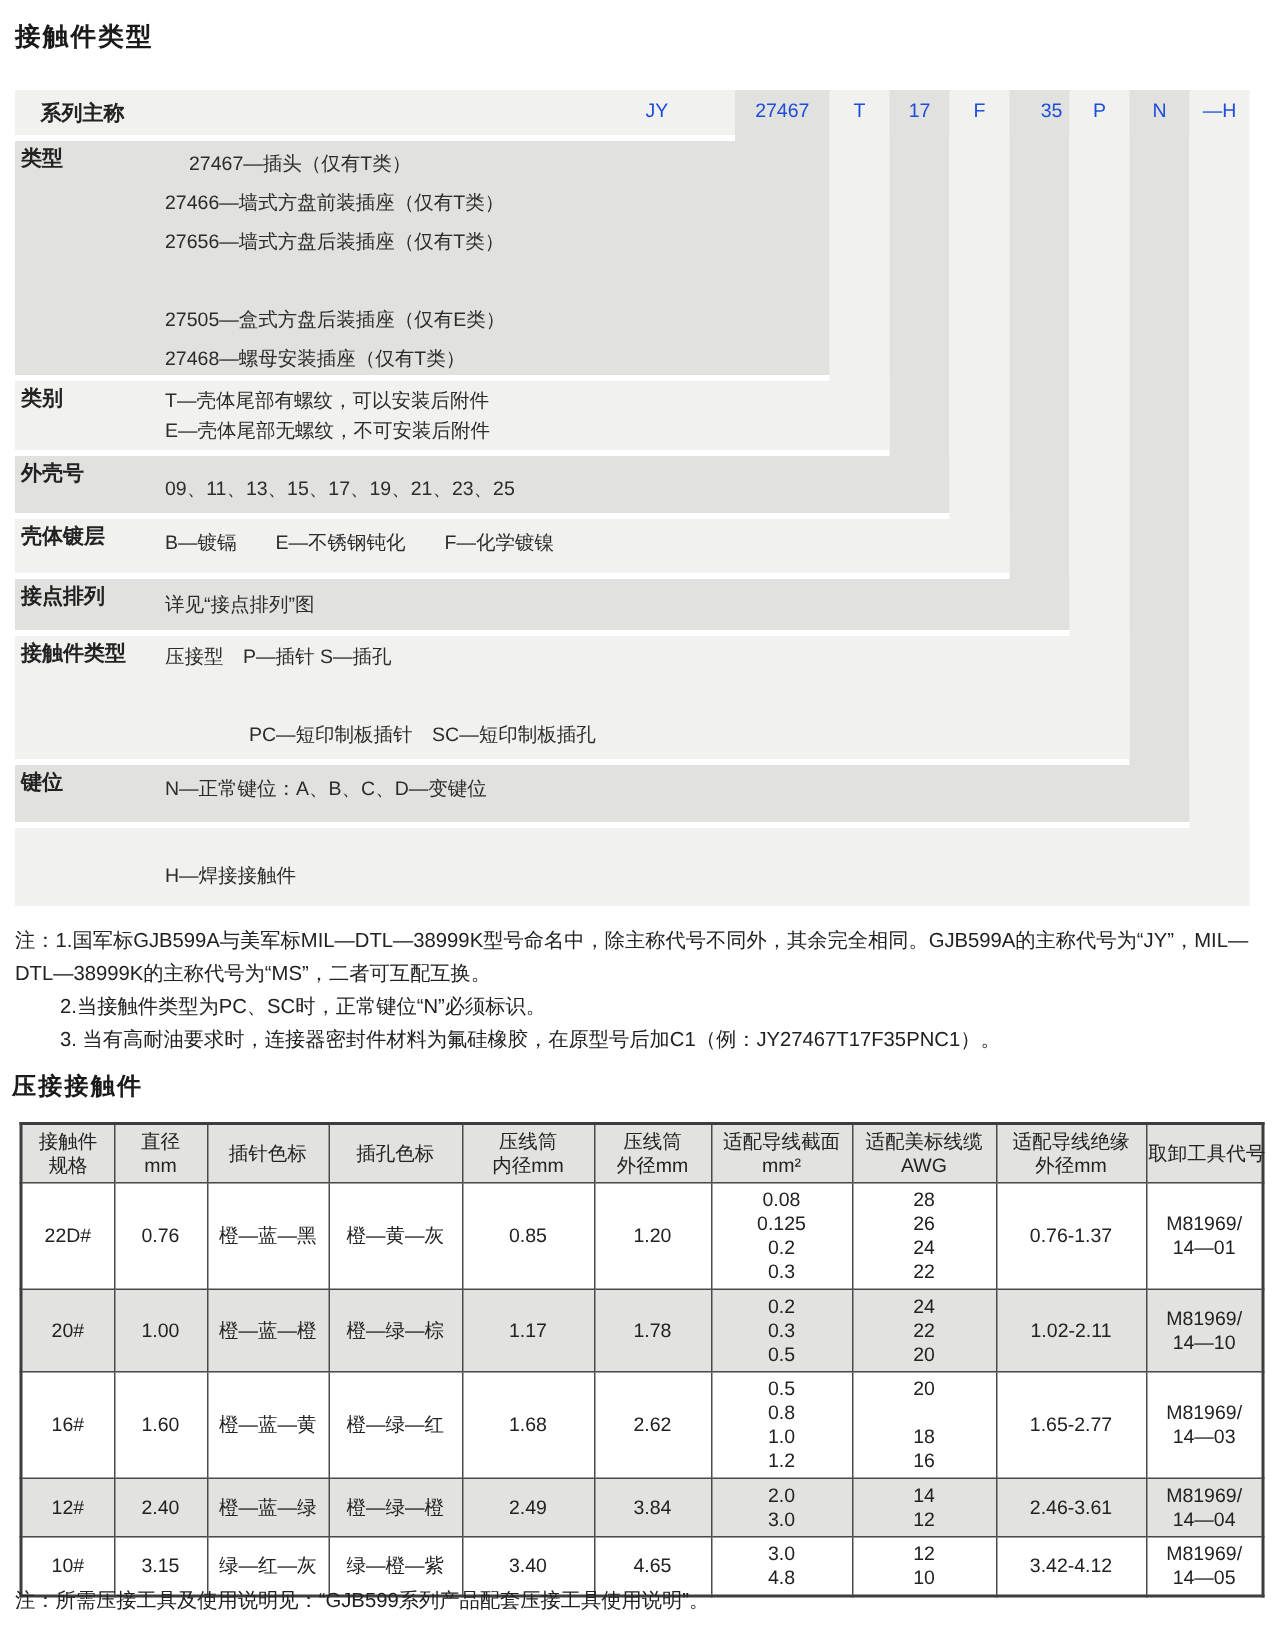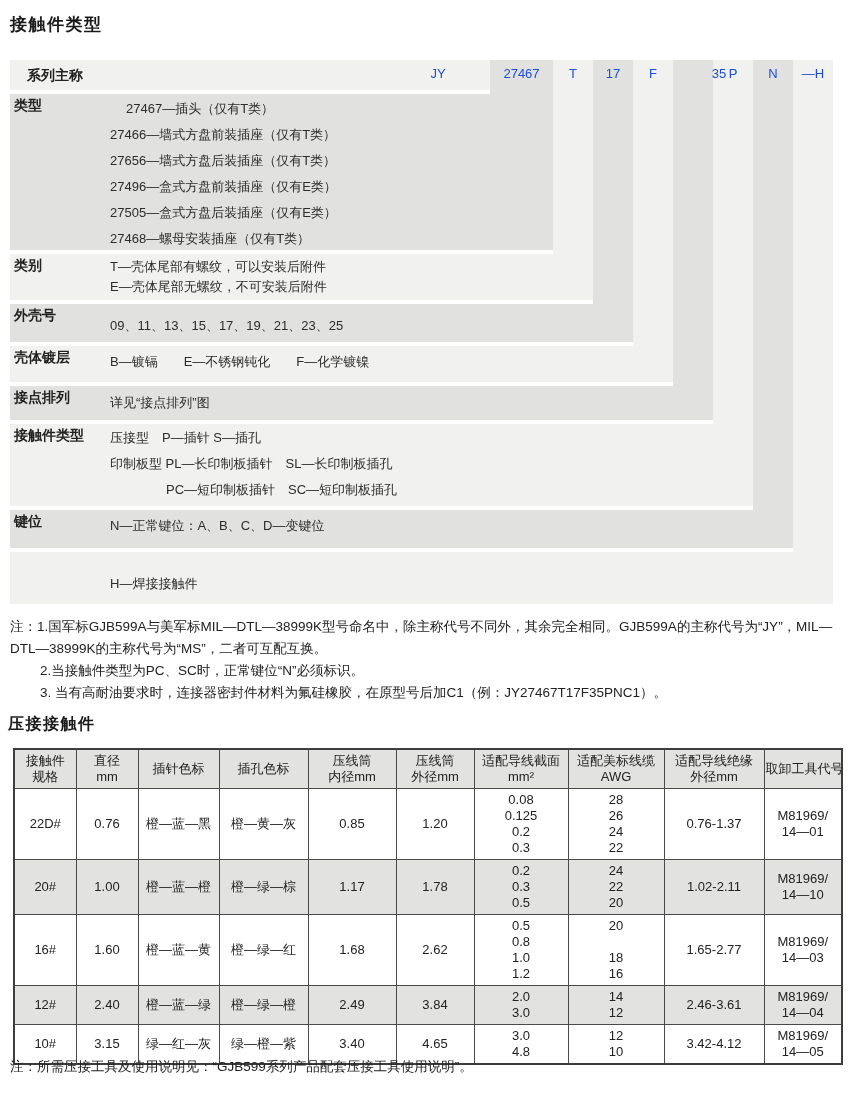--- a/index.html
+++ b/index.html
@@ -58,46 +58,44 @@
     <div class="rect bgL" style="left:10px;top:424px;width:743px;height:82px"></div>
     <div class="rect bgD" style="left:10px;top:510px;width:783px;height:38px"></div>
     <div class="rect bgL" style="left:10px;top:552px;width:823px;height:52px"></div>
 
     <div class="nlabel" style="left:27px;top:67px">系列主称</div>
     <div class="code" style="left:418px;width:40px">JY</div>
     <div class="code" style="left:490px;width:63px">27467</div>
     <div class="code" style="left:553px;width:40px">T</div>
     <div class="code" style="left:593px;width:40px">17</div>
     <div class="code" style="left:633px;width:40px">F</div>
-    <div class="code" style="left:691px;width:56px">35</div>
+    <div class="code" style="left:673px;width:56px">35</div>
     <div class="code" style="left:713px;width:40px">P</div>
     <div class="code" style="left:753px;width:40px">N</div>
     <div class="code" style="left:793px;width:40px">—H</div>
 
     <div class="nlabel" style="left:14px;top:97px">类型</div>
     <div class="nlabel" style="left:14px;top:257px">类别</div>
     <div class="nlabel" style="left:14px;top:307px">外壳号</div>
     <div class="nlabel" style="left:14px;top:349px">壳体镀层</div>
     <div class="nlabel" style="left:14px;top:389px">接点排列</div>
     <div class="nlabel" style="left:14px;top:427px">接触件类型</div>
     <div class="nlabel" style="left:14px;top:513px">键位</div>
 
     <div class="nline" style="left:126px;top:100px">27467—插头（仅有T类）</div>
     <div class="nline" style="left:110px;top:126px">27466—墙式方盘前装插座（仅有T类）</div>
     <div class="nline" style="left:110px;top:152px">27656—墙式方盘后装插座（仅有T类）</div>
-    <div class="nline" style="left:110px;top:178px">27496—盒式方盘前装插座（仅有E类）</div>
     <div class="nline" style="left:110px;top:204px">27505—盒式方盘后装插座（仅有E类）</div>
     <div class="nline" style="left:110px;top:230px">27468—螺母安装插座（仅有T类）</div>
     <div class="nline" style="left:110px;top:258px">T—壳体尾部有螺纹，可以安装后附件</div>
     <div class="nline" style="left:110px;top:278px">E—壳体尾部无螺纹，不可安装后附件</div>
     <div class="nline" style="left:110px;top:317px">09、11、13、15、17、19、21、23、25</div>
     <div class="nline" style="left:110px;top:353px">B—镀镉　　E—不锈钢钝化　　F—化学镀镍</div>
     <div class="nline" style="left:110px;top:394px">详见“接点排列”图</div>
     <div class="nline" style="left:110px;top:429px">压接型　P—插针 S—插孔</div>
-    <div class="nline" style="left:110px;top:455px">印制板型 PL—长印制板插针　SL—长印制板插孔</div>
     <div class="nline" style="left:166px;top:481px">PC—短印制板插针　SC—短印制板插孔</div>
     <div class="nline" style="left:110px;top:517px">N—正常键位：A、B、C、D—变键位</div>
     <div class="nline" style="left:110px;top:575px">H—焊接接触件</div>
   </div>
 
   <div class="notes">
     <p><span>注：</span><span>1.国军标GJB599A与美军标MIL—DTL—38999K型号命名中，除主称代号不同外，其余完全相同。GJB599A的主称代号为“JY”，MIL—DTL—38999K的主称代号为“MS”，二者可互配互换。</span></p>
     <p class="ind">2.当接触件类型为PC、SC时，正常键位“N”必须标识。</p>
     <p class="ind">3. 当有高耐油要求时，连接器密封件材料为氟硅橡胶，在原型号后加C1（例：JY27467T17F35PNC1）。</p>
   </div>

